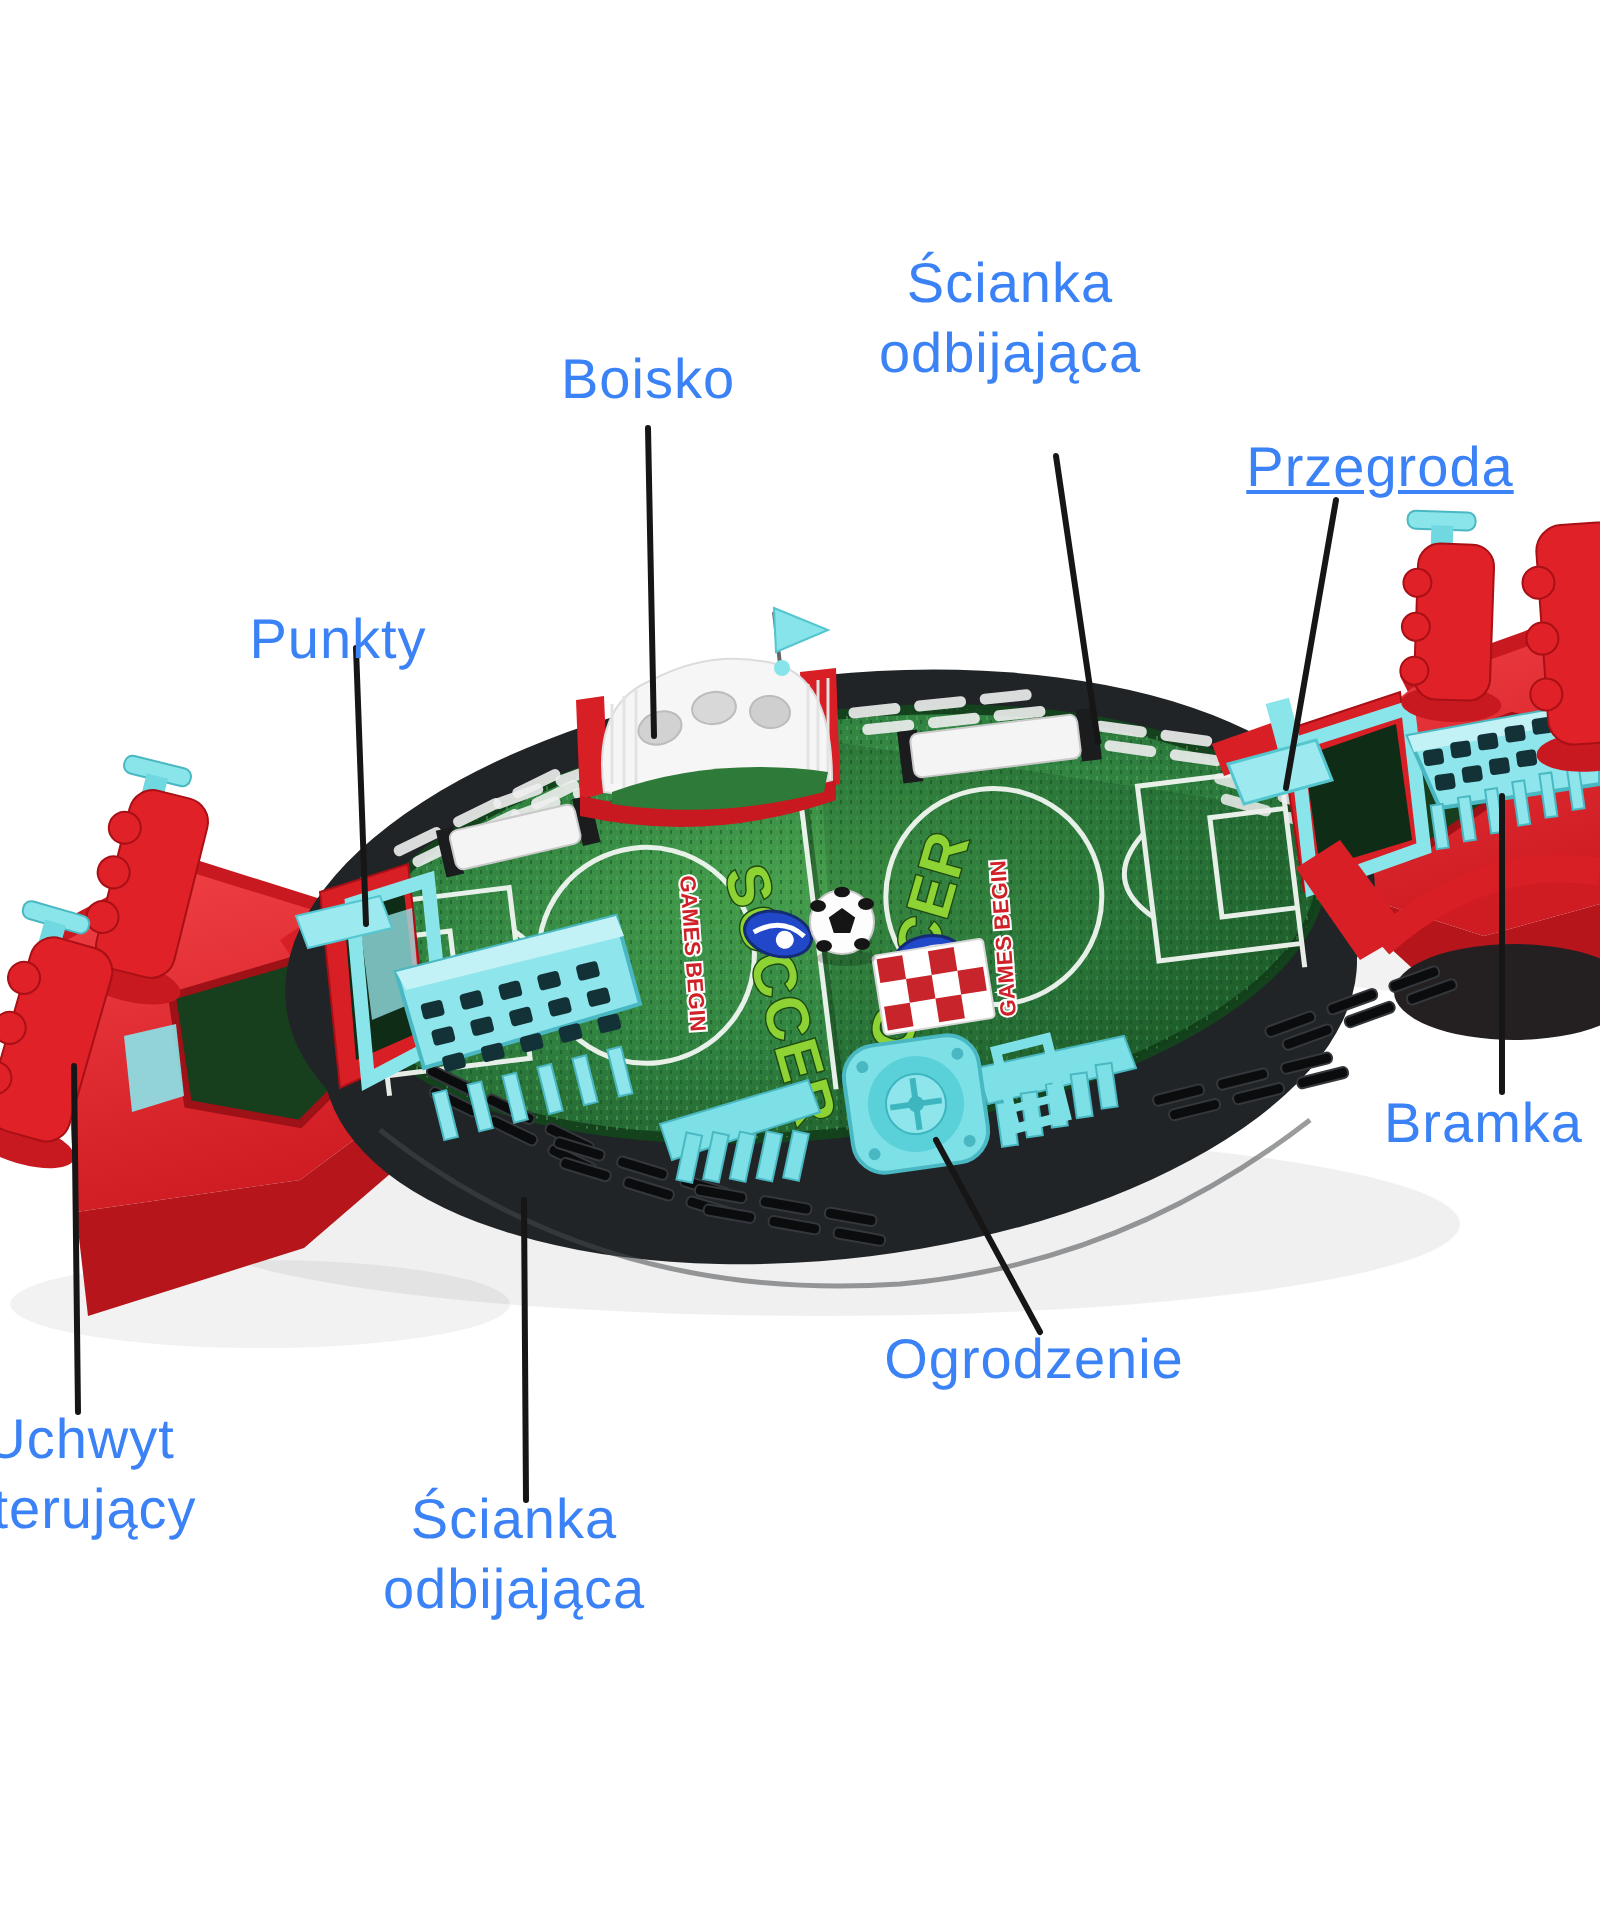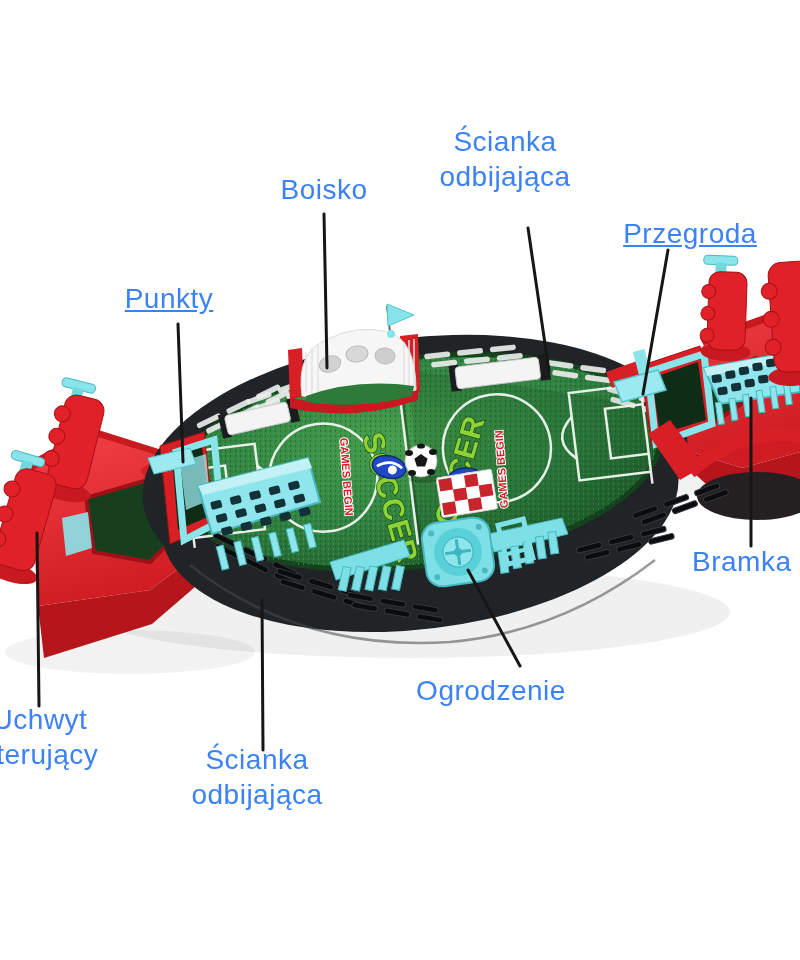--- a/index.html
+++ b/index.html
@@ -345,25 +345,25 @@
 
 <div class="label centered" style="left:505px;top:124px;">
   <span class="ln">Ścianka</span>
   <span class="ln">odbijająca</span>
 </div>
 
 <div class="label centered" style="left:324px;top:172px;">Boisko</div>
 
 <div class="label centered" style="left:690px;top:216px;text-decoration:underline;">Przegroda</div>
 
-<div class="label centered" style="left:169px;top:281px;text-decoration:underline;">Punkty</div>
+<div class="label centered" style="left:169px;top:302px;">Punkty</div>
 
 <div class="label" style="left:692px;top:544px;">Bramka</div>
 
-<div class="label centered" style="left:491px;top:662px;margin-top:11px;">Ogrodzenie</div>
+<div class="label centered" style="left:517px;top:662px;">Ogrodzenie</div>
 
 <div class="label centered" style="left:40px;top:702px;">
   <span class="ln">Uchwyt</span>
   <span class="ln">sterujący</span>
 </div>
 
 <div class="label centered" style="left:257px;top:742px;">
   <span class="ln">Ścianka</span>
   <span class="ln">odbijająca</span>
 </div>

